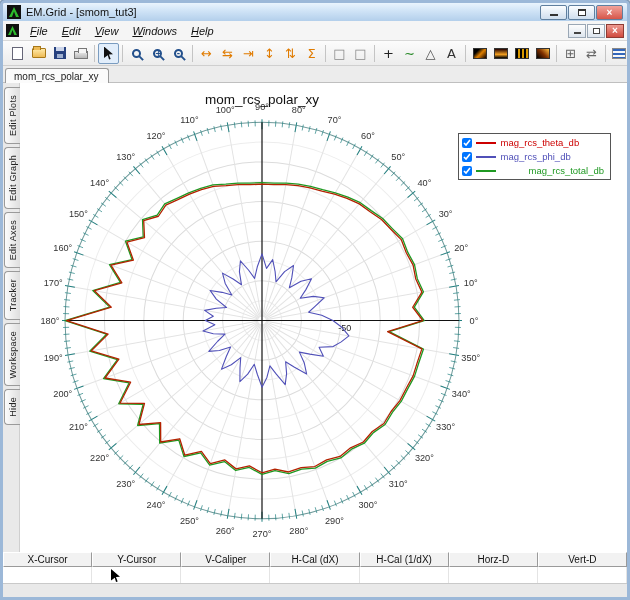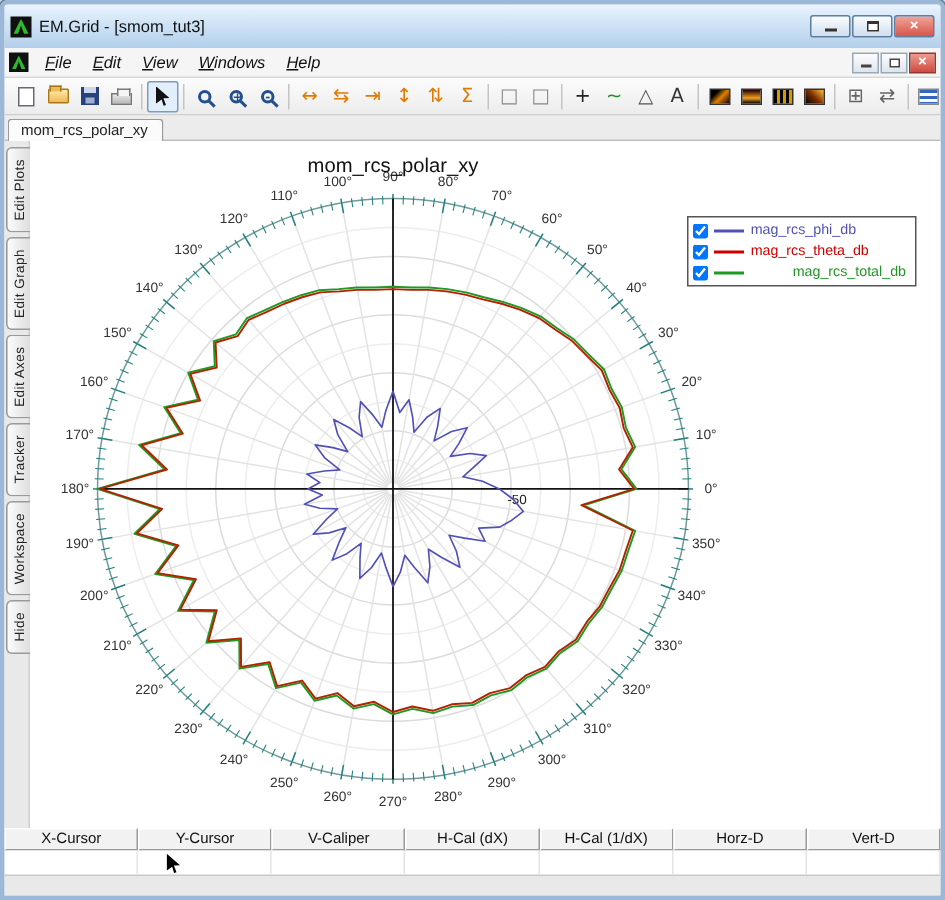--- a/index.html
+++ b/index.html
@@ -1,20 +1,20 @@
 <!DOCTYPE html>
 <html><head>
 <meta charset="utf-8">
 <style>
   * { margin:0; padding:0; box-sizing:border-box; }
   html,body { width:630px; height:600px; font-family:"Liberation Sans","DejaVu Sans",sans-serif; background:#cfd8e2; }
   .window { width:630px; height:600px; border:3px solid #9cb8d8; outline:1px solid #5e7fa2; background:#f0f0f0; display:flex; flex-direction:column; border-radius:5px 5px 0 0; overflow:hidden; }
 
   
-  .titlebar { height:29px; background:linear-gradient(#eaf4fd,#cfe3f6 45%,#b3cfeb); display:flex; align-items:center; padding:0 4px; gap:5px; flex:0 0 auto; }
+  .titlebar { height:18px; background:linear-gradient(#eaf4fd,#cfe3f6 45%,#b3cfeb); display:flex; align-items:center; padding:0 4px; gap:5px; flex:0 0 auto; }
   .app-icon { width:14px; height:14px; background:#101010; position:relative; flex:0 0 auto; }
   .app-icon::after { content:""; position:absolute; left:2px; top:2px; width:10px; height:10px; background:#2dbb2d; clip-path:polygon(0 100%,50% 0,100% 100%,70% 100%,50% 45%,30% 100%); }
   .title-text { font-size:11px; color:#111; flex:1; white-space:nowrap; overflow:hidden; }
   .win-controls { display:flex; gap:1px; }
   .wbtn { width:27px; height:15px; border:1px solid #5f7f9f; border-radius:2px; display:flex; align-items:center; justify-content:center; font-size:10px; }
   .wbtn.minmax { background:linear-gradient(#fbfdff,#cfdeee); color:#222; }
   .wbtn.close  { background:linear-gradient(#f2a39a,#d6564a); color:#fff; font-weight:bold; }
   .glyph-min { width:8px; height:0; border-bottom:2px solid #333; margin-top:5px; }
   .glyph-max { width:8px; height:7px; border:1px solid #333; border-top-width:2px; background:#fff; }
 
@@ -508,27 +508,27 @@
           <text x="450.77924363858807" y="275.8134136653894" text-anchor="middle" font-size="9.2" fill="#333" font-family="Liberation Sans, DejaVu Sans, sans-serif">350°</text>
           <text x="324.74" y="246" text-anchor="middle" font-size="9" fill="#222" font-family="Liberation Sans, DejaVu Sans, sans-serif">-50</text>
           <path d="M404.3 236.0L394.3 222.7L403.4 207.5L397.3 194.4L394.5 180.5L387.7 168.1L382.6 154.8L372.4 144.7L362.7 134.7L351.2 126.8L340.3 118.9L327.9 113.4L315.3 109.1L302.6 106.0L290.5 102.7L278.3 100.5L266.1 99.4L254.0 99.4L242.0 98.9L230.0 99.4L217.9 99.4L205.7 100.5L192.9 101.2L180.7 104.6L168.7 109.1L157.0 114.6L144.7 120.1L137.2 131.2L122.5 135.7L123.2 152.8L105.5 157.2L112.0 175.4L89.5 180.5L100.4 198.1L72.8 206.2L89.7 222.7L45.0 236.0L86.6 249.6L69.7 266.4L97.4 274.8L83.5 293.7L109.2 297.9L98.7 318.7L123.2 319.2L117.6 340.3L139.5 338.5L139.7 357.9L158.8 354.8L164.0 371.1L180.7 367.4L189.7 379.7L204.5 376.1L215.7 385.0L229.2 382.0L242.0 388.9L255.0 385.2L268.8 388.1L281.6 383.7L295.4 382.6L307.3 376.0L320.8 372.5L331.5 363.8L344.3 357.9L353.4 347.4L365.1 339.3L372.4 327.3L381.2 316.4L387.7 303.9L394.5 291.5L398.8 278.0L403.4 264.5L369.2 247.1Z" fill="none" stroke="#1f9922" stroke-width="1.3" stroke-linejoin="round"></path>
           <path d="M402.8 236.0L392.7 222.8L401.9 207.8L395.8 194.8L393.1 181.0L386.3 168.7L381.2 155.6L371.1 145.6L361.5 135.7L350.1 127.9L339.3 120.1L327.0 114.6L314.5 110.4L301.9 107.4L290.0 104.2L277.9 102.0L265.8 101.0L253.8 101.0L242.0 100.5L230.2 101.0L218.2 101.0L206.1 102.0L193.5 102.7L181.4 106.0L169.5 110.4L157.9 115.9L145.8 121.3L138.4 132.4L123.7 136.7L124.5 153.7L106.9 158.0L113.4 176.1L90.9 181.0L101.9 198.5L74.4 206.4L91.3 222.8L46.6 236.0L88.1 249.5L71.3 266.1L98.9 274.3L85.0 293.1L110.6 297.3L100.1 318.0L124.5 318.3L118.9 339.3L140.6 337.4L140.7 356.7L159.7 353.5L164.8 369.8L181.4 366.0L190.3 378.2L204.9 374.5L216.0 383.4L229.4 380.4L242.0 387.3L254.9 383.6L268.5 386.5L281.2 382.1L294.8 381.1L306.6 374.5L320.0 371.1L330.6 362.5L343.3 356.7L352.3 346.3L363.9 338.3L371.1 326.4L379.9 315.6L386.3 303.3L393.1 291.0L397.3 277.6L401.9 264.2L367.6 247.0Z" fill="none" stroke="#b32200" stroke-width="1.3" stroke-linejoin="round"></path>
           <path d="M312.9 236.0L301.7 230.8L288.6 227.8L295.3 221.7L304.2 213.4L293.4 212.0L280.2 213.9L285.9 205.3L291.5 194.5L281.0 197.0L269.4 203.4L271.8 193.4L273.5 181.4L264.6 187.4L256.0 197.5L255.1 187.3L252.7 175.5L246.5 184.2L242.0 169.8L237.3 182.6L234.6 194.1L228.5 185.8L220.4 176.8L219.4 187.4L221.5 200.5L213.1 194.7L202.5 188.9L205.2 199.2L211.8 210.7L202.0 208.0L190.1 206.1L196.3 214.7L206.5 223.1L196.3 223.8L184.6 225.9L193.3 231.7L185.3 236.0L194.9 240.1L183.0 246.4L193.3 249.1L205.0 249.5L197.7 256.6L188.8 266.7L199.4 265.8L210.6 262.3L206.3 271.7L201.5 284.3L211.3 279.9L220.7 272.9L220.0 283.1L219.9 296.7L227.7 289.3L234.3 279.5L237.3 289.4L242.0 302.2L246.9 292.5L249.9 281.0L256.3 289.3L265.2 299.7L266.6 288.8L265.6 276.9L274.5 282.5L286.6 289.1L284.3 278.3L279.4 267.4L289.8 269.4L303.4 271.5L299.1 262.6L313.1 261.9L321.2 257.2L328.9 251.3L322.1 243.0Z" fill="none" stroke="#5050b8" stroke-width="1.1" stroke-linejoin="round"></path>
           <text x="242" y="21" text-anchor="middle" font-size="13.5" fill="#111" font-family="Liberation Sans, DejaVu Sans, sans-serif">mom_rcs_polar_xy</text>
         </svg>
       <div class="legend" id="legend">
           <div class="legend-row">
             <input type="checkbox" checked="" style="">
-            <span class="legend-line" style="border-top-color: rgb(80, 80, 184);"></span>
-            <span class="legend-label" style="color: rgb(80, 80, 184);">mag_rcs_phi_db</span>
+            <span class="legend-line" style="border-top-color: rgb(204, 0, 0);"></span>
+            <span class="legend-label" style="color: rgb(204, 0, 0);">mag_rcs_theta_db</span>
           </div>
           <div class="legend-row">
             <input type="checkbox" checked="" style="">
-            <span class="legend-line" style="border-top-color: rgb(204, 0, 0);"></span>
-            <span class="legend-label" style="color: rgb(204, 0, 0);">mag_rcs_theta_db</span>
+            <span class="legend-line" style="border-top-color: rgb(80, 80, 184);"></span>
+            <span class="legend-label" style="color: rgb(80, 80, 184);">mag_rcs_phi_db</span>
           </div>
           <div class="legend-row">
             <input type="checkbox" checked="" style="">
             <span class="legend-line" style="border-top-color: rgb(31, 153, 34);"></span>
             <span class="legend-label" style="color: rgb(31, 153, 34); margin-left: 28px;">mag_rcs_total_db</span>
           </div>
         </div>
     </div>
   </div>
 

